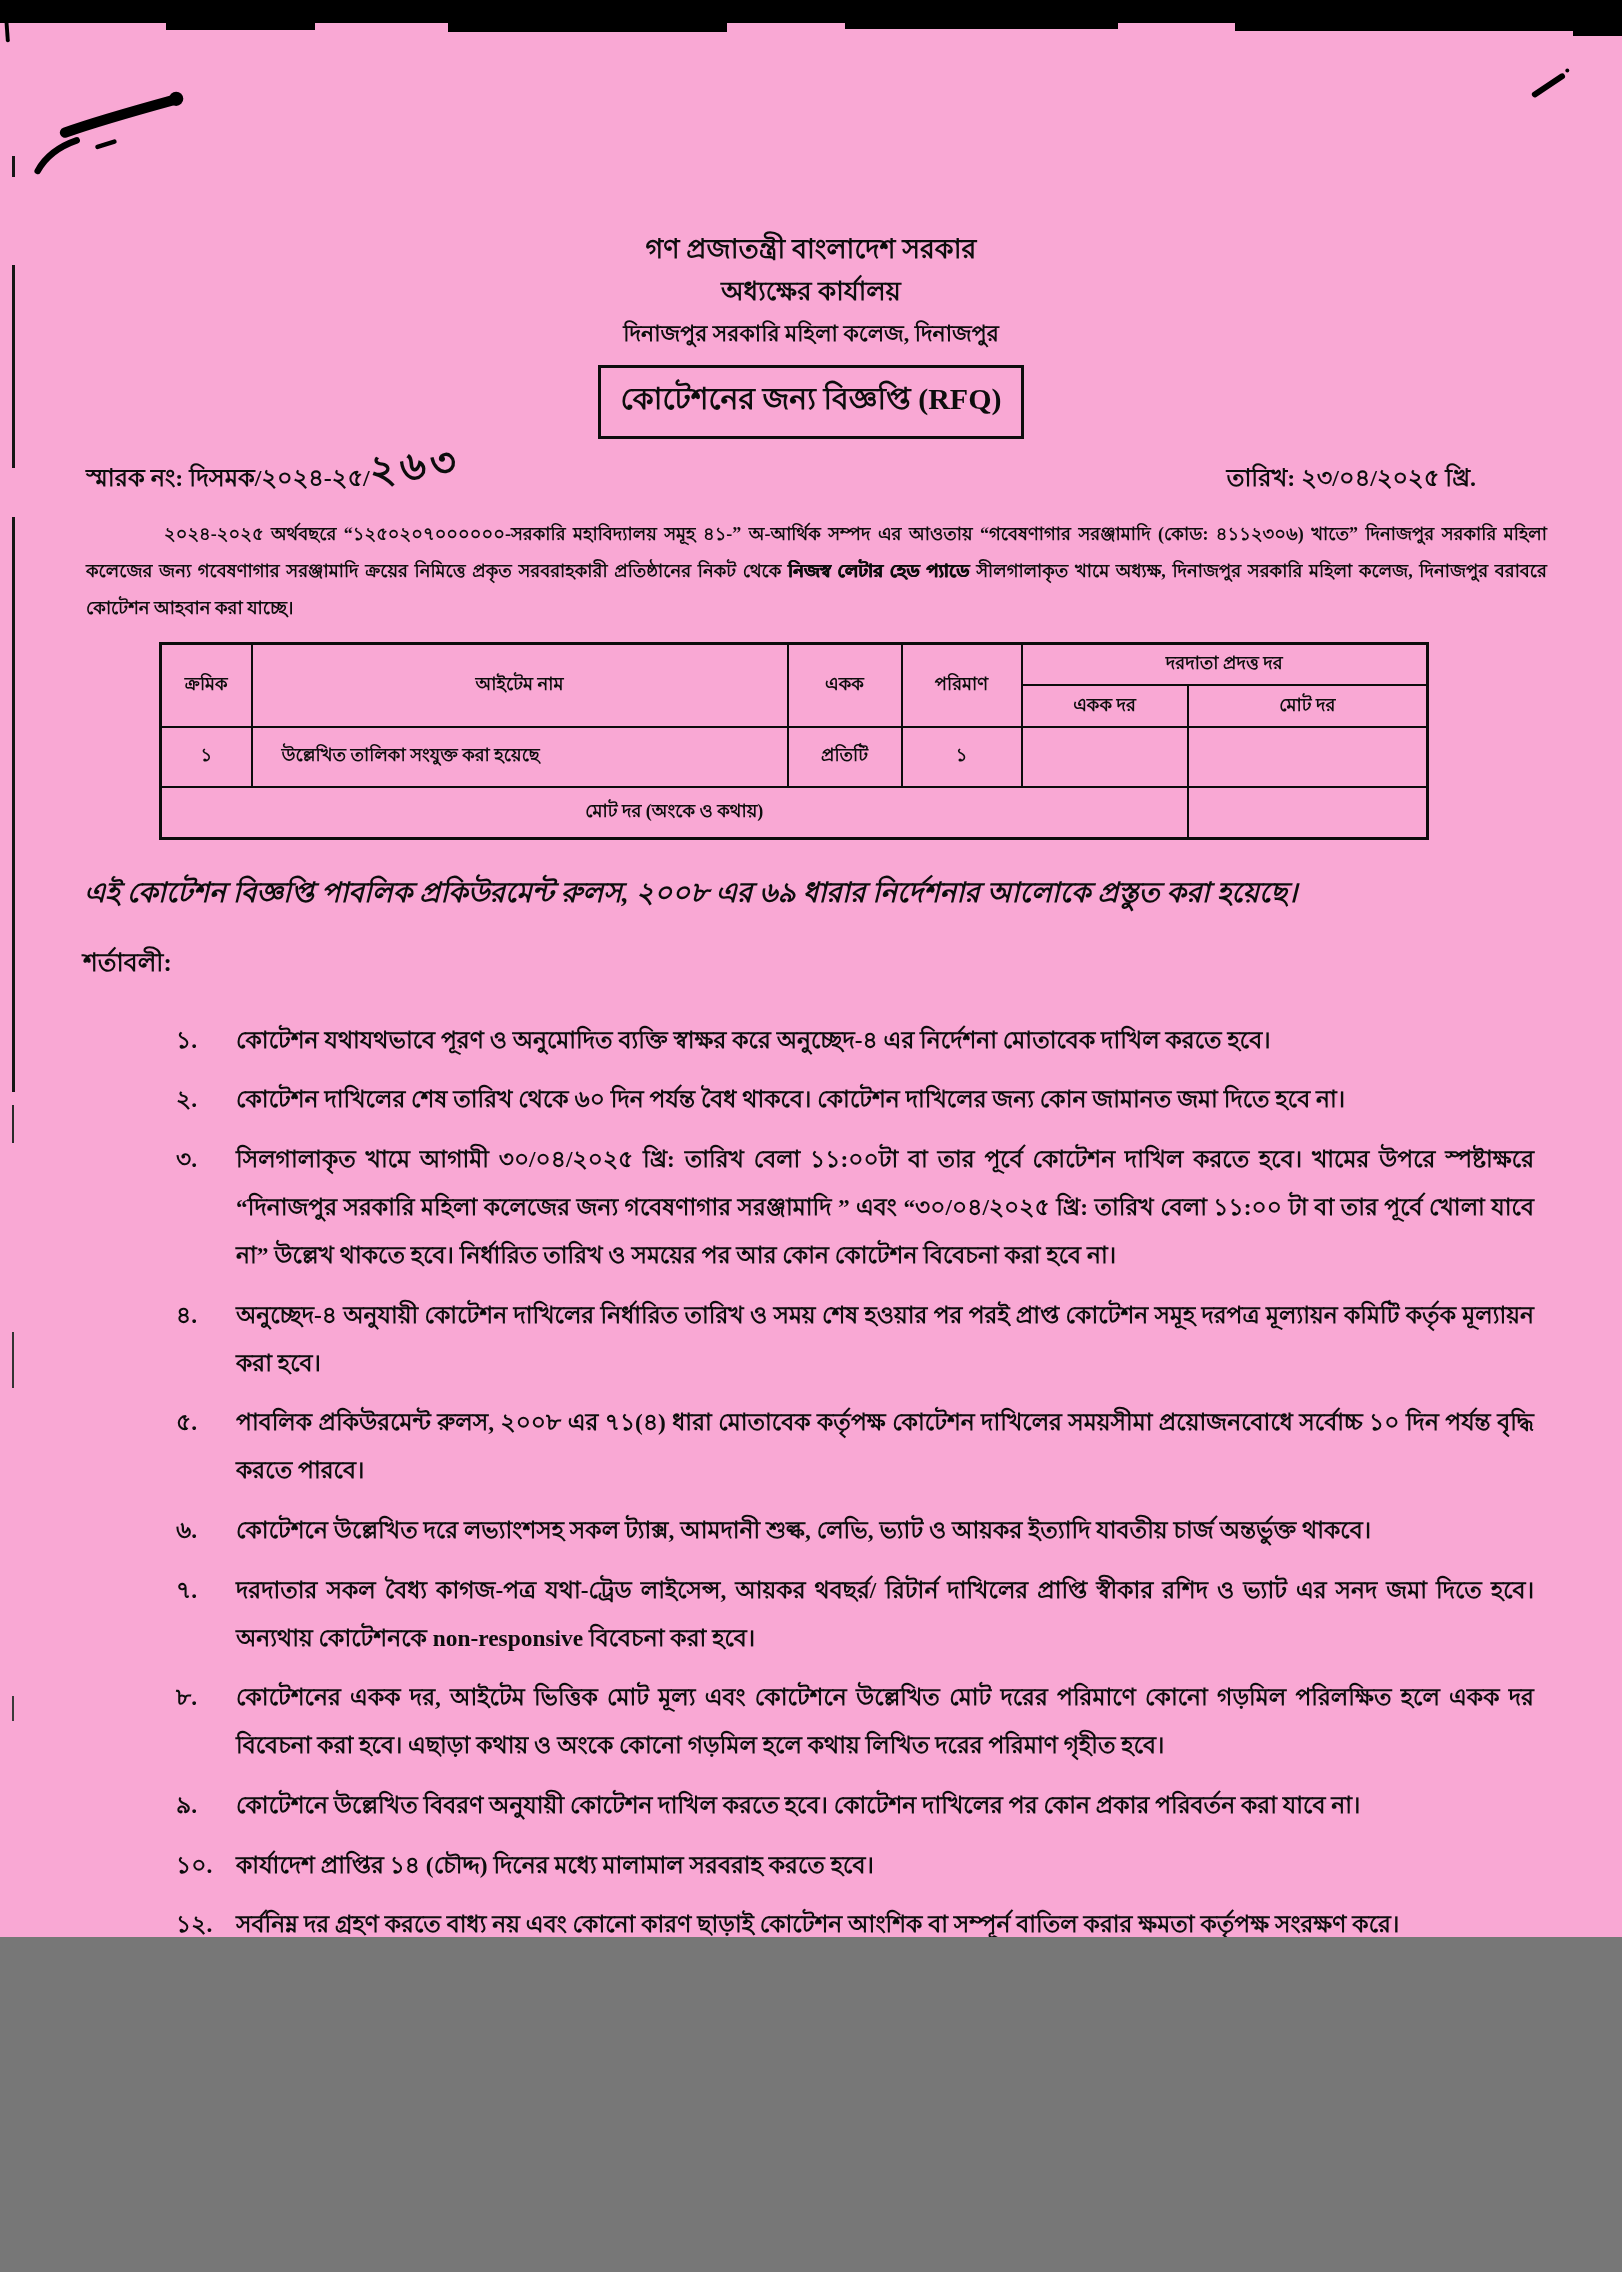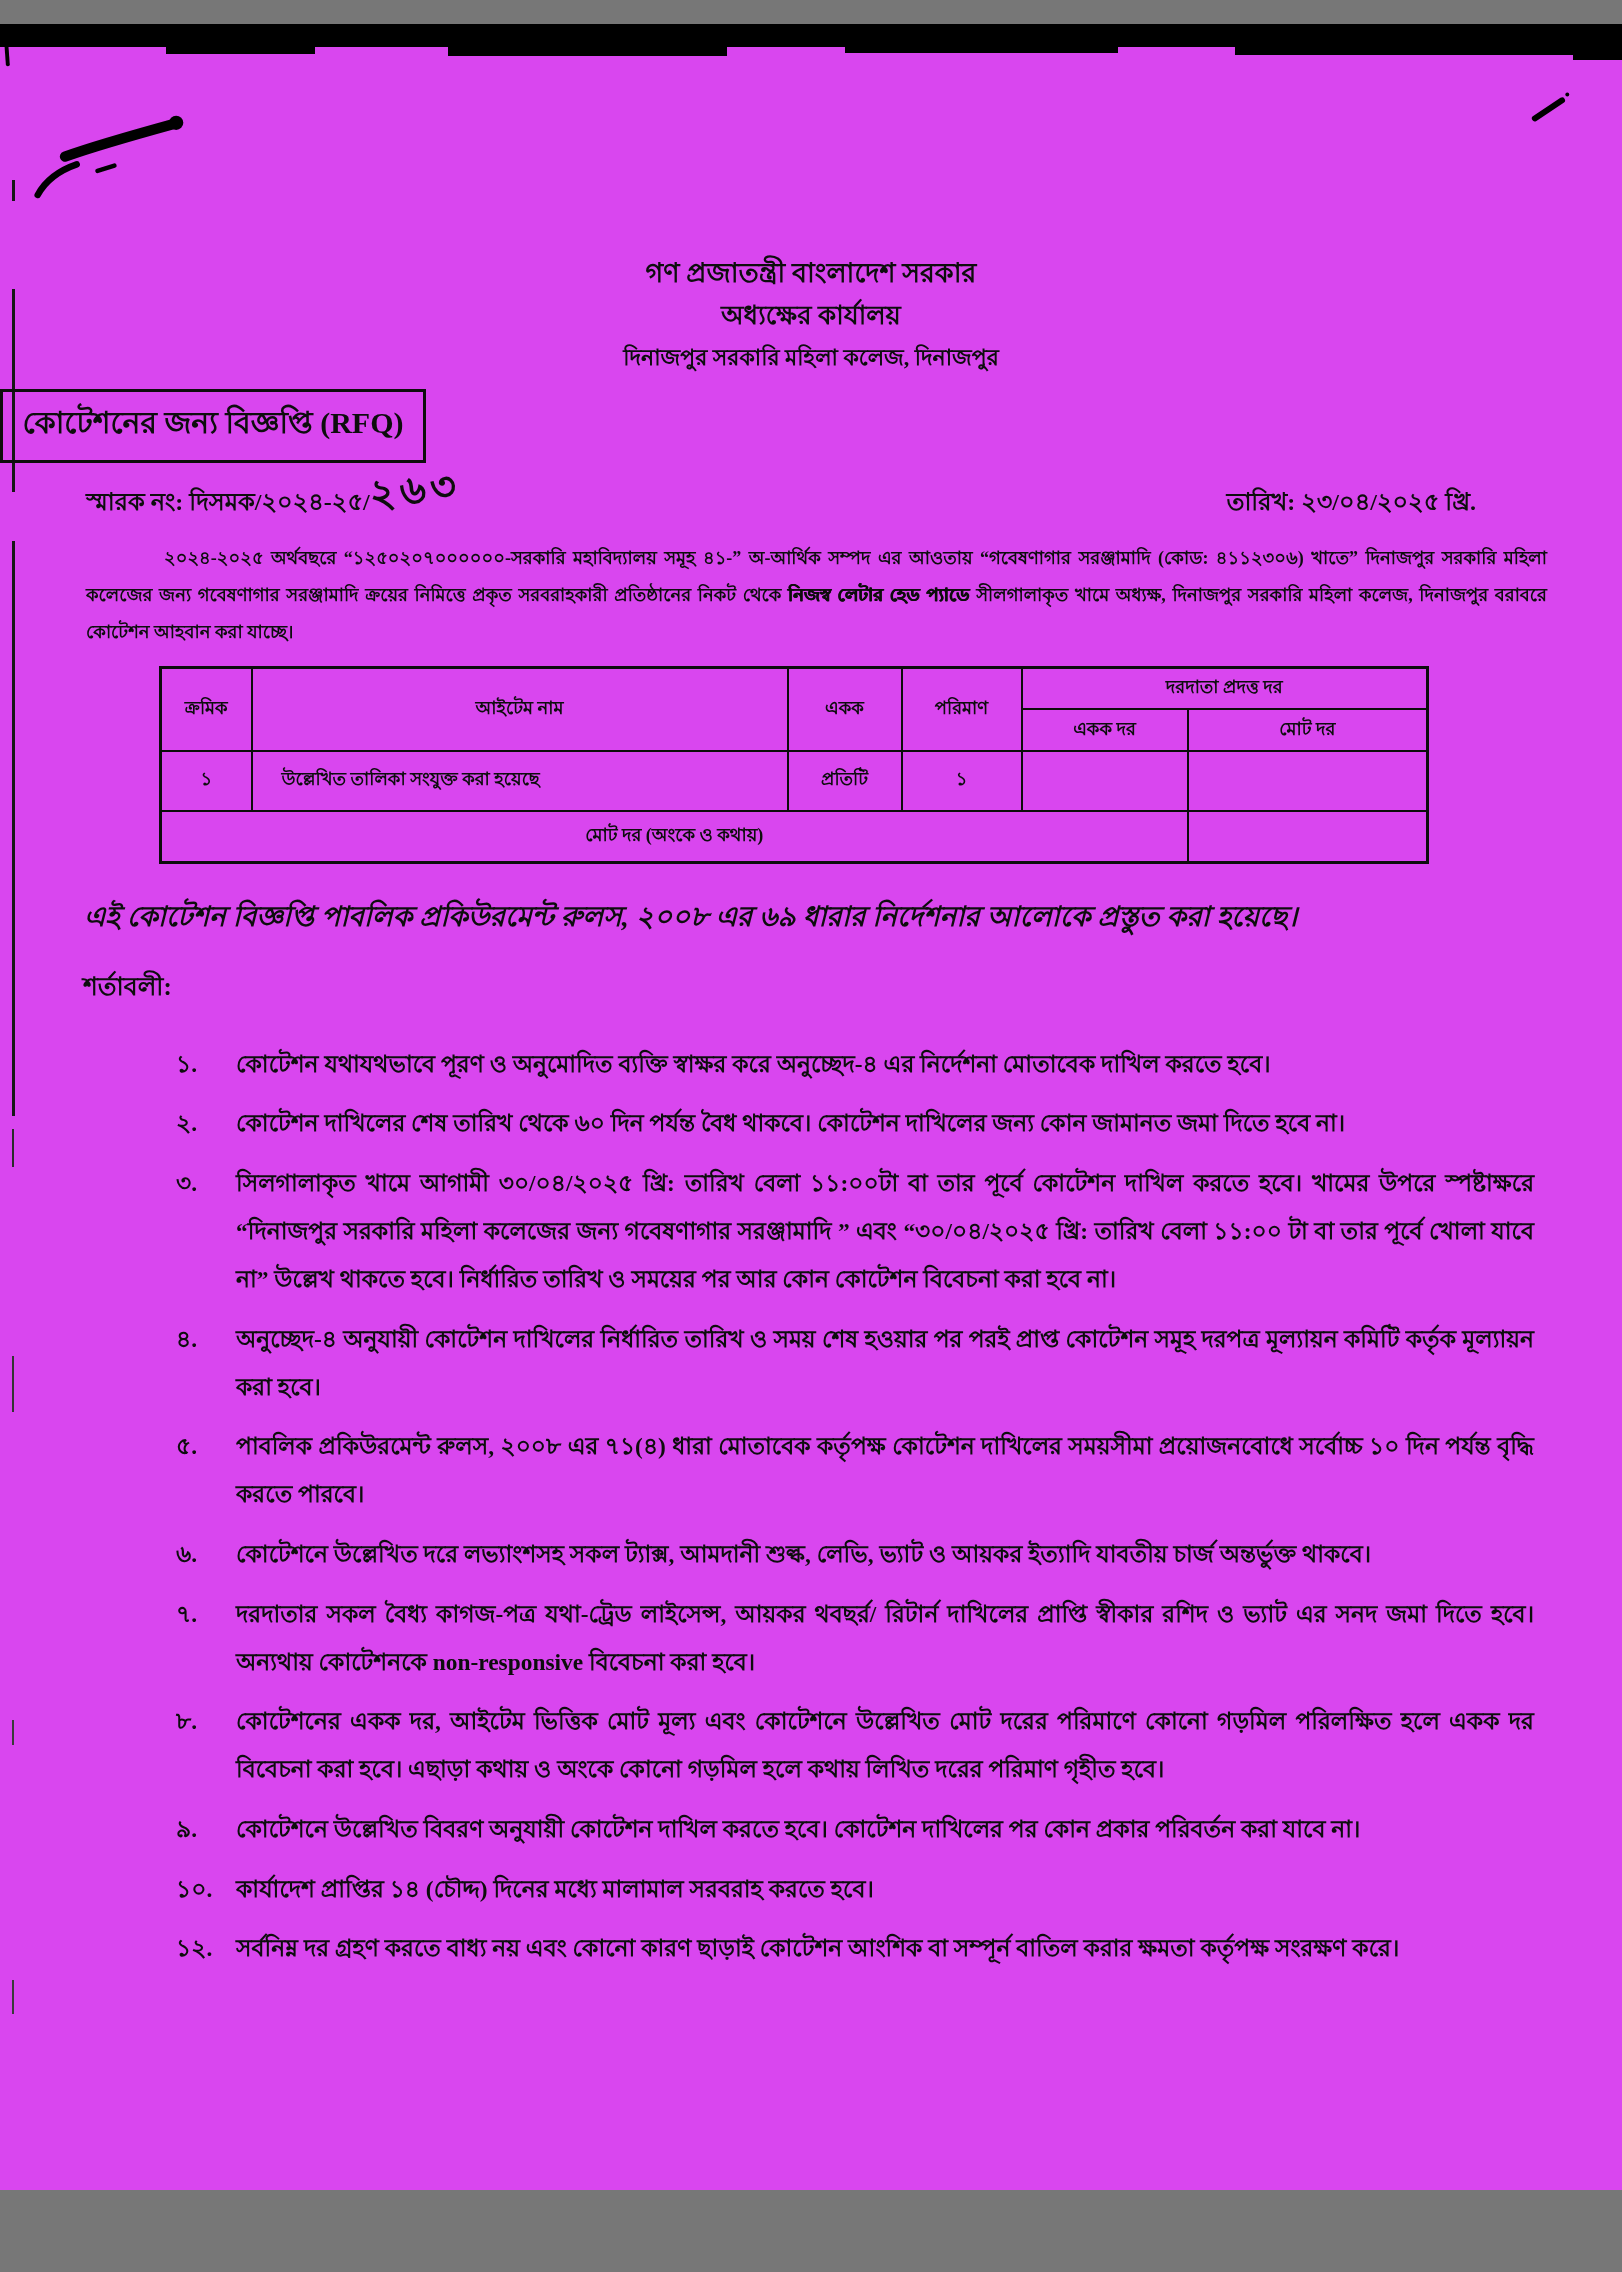--- a/index.html
+++ b/index.html
@@ -1,25 +1,24 @@
 <!DOCTYPE html>
 <html lang="bn" style="font-size:10.4px"><head>
 <meta charset="utf-8">
 <style>
   html,body{margin:0;padding:0;background:#777;}
   .page{
     position:relative;
     width:1622px;
-    height:2166px;
-    background:#d946ef;
+    height:1937px;
+    background:#f9a8d4;
     overflow:hidden;
     font-family:"Liberation Serif","DejaVu Serif",serif;
     color:#0d0d0d;
     font-weight:bold;
-    margin-top:24px;
   }
   
   .top-band{position:absolute;top:0;left:0;width:100%;height:23.4px;background:#000;}
   .band-chunk{position:absolute;background:#000;}
   .chunk1{top:22px;left:166px;width:149px;height:8.4px;}
   .chunk2{top:22px;left:448px;width:279px;height:9.7px;}
   .chunk3{top:22px;left:845px;width:273px;height:6.5px;}
   .chunk4{top:22px;left:1235px;width:387px;height:9px;}
   .chunk5{top:31px;left:1573px;width:49px;height:5.2px;}
   .edge-line{position:absolute;left:12.3px;width:2.6px;background:#161616;}
@@ -33,21 +32,21 @@
   .bottom-line{position:absolute;top:2267px;left:65px;width:1514px;height:1.9px;background:#000;}
   .speck{position:absolute;top:2252px;left:753px;width:5.8px;height:7.1px;background:#000;}
   .pen-marks{position:absolute;top:0;left:0;}
   .tick-mark{position:absolute;top:62px;left:1514px;}
   
   .content{position:relative;padding-top:231px;}
   .center-head{text-align:center;}
   .head-line1{font-size:27px;line-height:36px;}
   .head-line2{font-size:26px;line-height:35px;margin-top:6.5px;}
   .head-line3{font-size:22px;line-height:36px;margin-top:7.8px;}
-  .rfq-box-wrap{text-align:left;margin-top:13px;}
+  .rfq-box-wrap{text-align:center;margin-top:13px;}
   .rfq-box{display:inline-block;border:3.2px solid #0d0d0d;padding:6.5px 19.5px 10.4px;font-size:30px;}
   .memo-row{display:flex;justify-content:space-between;align-items:flex-end;margin:19.5px 146px 0 86px;font-size:24px;}
   .memo-left{white-space:nowrap;}
   .hand-number{display:inline-block;font-size:40px;line-height:26px;letter-spacing:4.5px;transform:rotate(-6deg) translateY(-6.5px);}
   .intro{margin:17px 75px 0 86px;font-size:18px;line-height:37px;text-align:justify;text-indent:78px;}
   .emph{text-shadow:0.5px 0 0 currentColor,-0.5px 0 0 currentColor;}
   
   .rfq-table{margin:15.6px 0 0 159px;border-collapse:collapse;table-layout:fixed;width:1267px;font-size:18px;border:3.2px solid #0c0c0c;padding-left:11px;}
   .rfq-table th,.rfq-table td{border:2.6px solid #0c0c0c;text-align:center;padding:2.6px 5.2px;}
   .rfq-table thead th{height:34px;}

